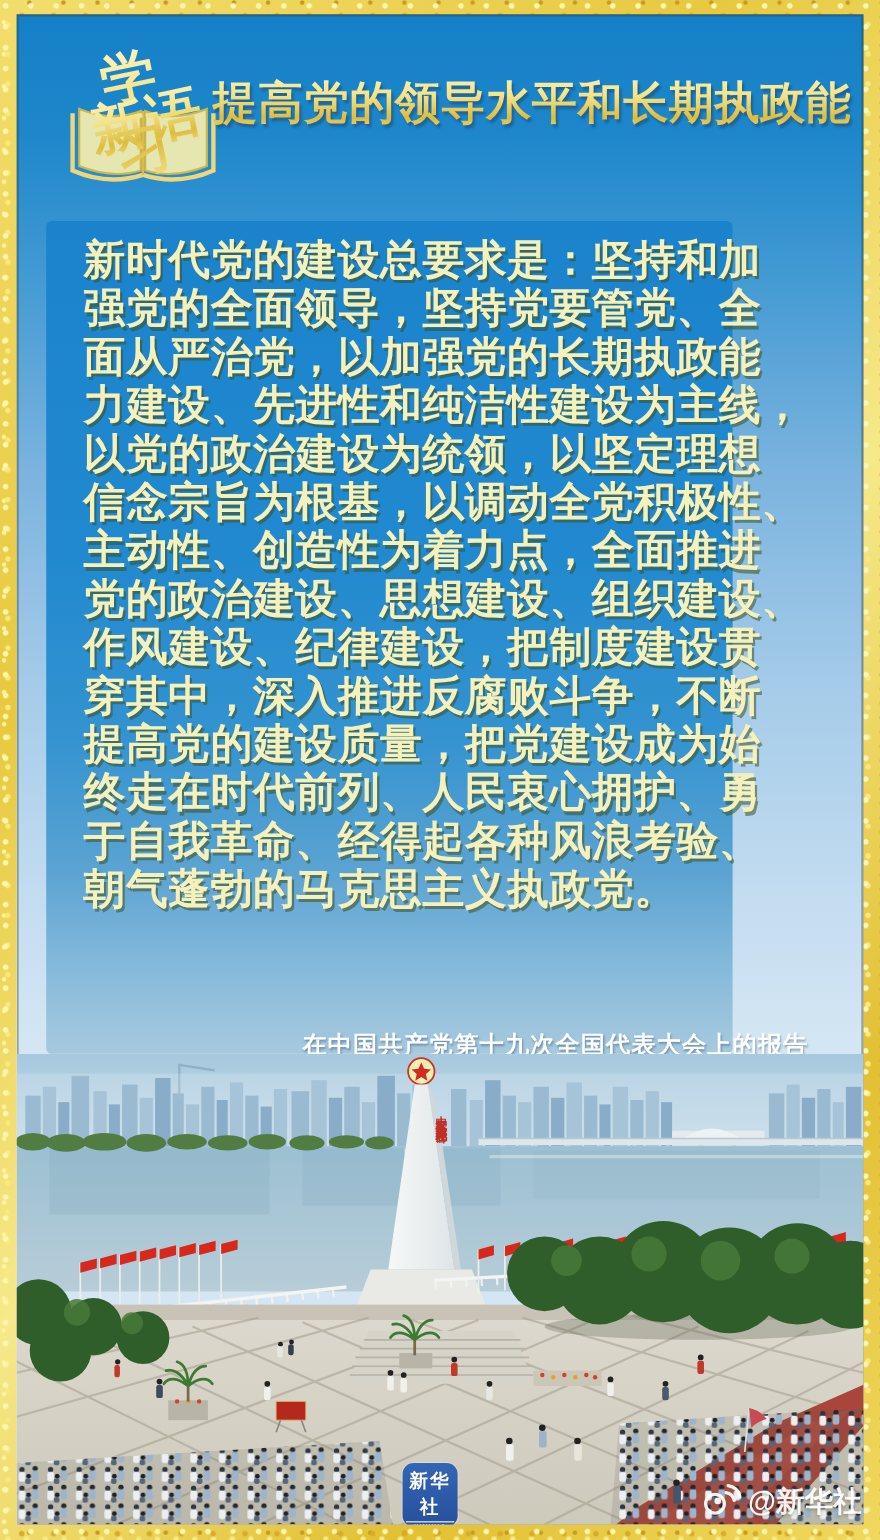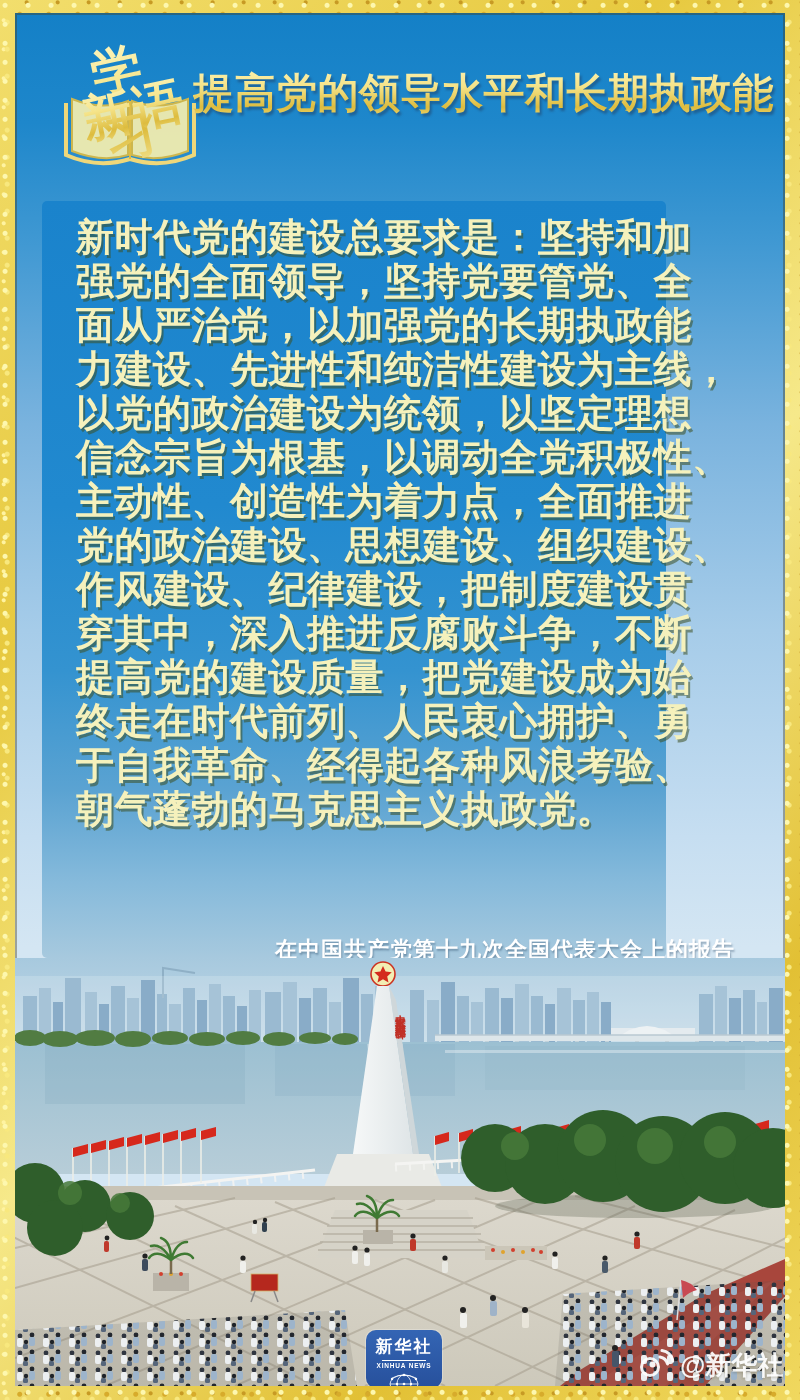--- a/index.html
+++ b/index.html
@@ -45,21 +45,21 @@
   .src{position:absolute;right:50px;top:922px;color:#fff;font-weight:700;font-size:22px;
     letter-spacing:1px;text-shadow:1px 2px 2px rgba(30,60,90,.4);}
   
   .photo{position:absolute;left:0;top:945px;width:770px;height:428px;}
   
   .b1{fill:#84abc7}.b2{fill:#93b6cf}.b3{fill:#6f9abc}
   .tr{fill:#2f5e2b}.trh{fill:#47793a;opacity:.85}
   .flag{fill:#d6281c}.pole{stroke:#eceee8;stroke-width:1.6}
   .grid{stroke:#a59d8d;stroke-width:2;opacity:.55}
   
-  .xh{position:absolute;left:351px;top:1317px;width:76px;height:58px;border-radius:10px;
+  .xh{position:absolute;left:351px;top:1317px;width:50px;height:58px;border-radius:10px;
     background:linear-gradient(180deg,#3465b4,#27509c);z-index:3;text-align:center;color:#fff;
     box-shadow:0 0 0 1px rgba(255,255,255,.25);}
   .xh .cn{font-size:17px;font-weight:900;letter-spacing:2px;margin-top:5px;}
   .xh .ln{width:44px;height:1px;background:#fff;margin:2px auto 1px;}
   .xh .en{font-size:6.5px;letter-spacing:.8px;font-weight:700;}
   .xh svg{display:block;margin:1px auto 0;}
   
   .wb{position:absolute;left:638px;top:1348px;z-index:5;display:flex;align-items:flex-start;
     color:#fff;opacity:.92;font-size:26px;font-weight:700;
     text-shadow:0 1px 3px rgba(60,50,10,.35);}

